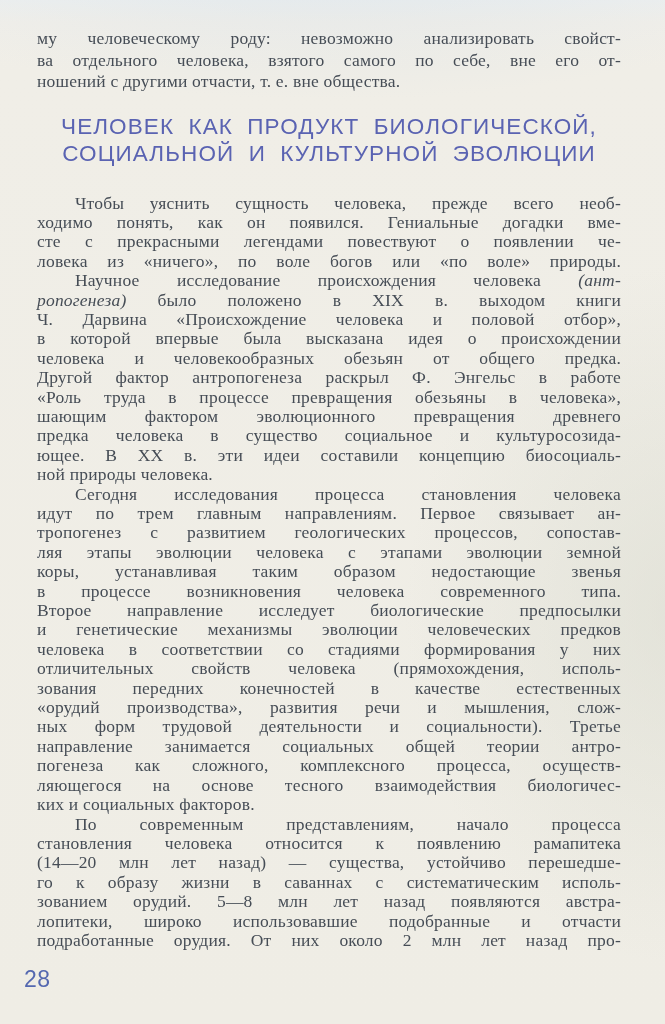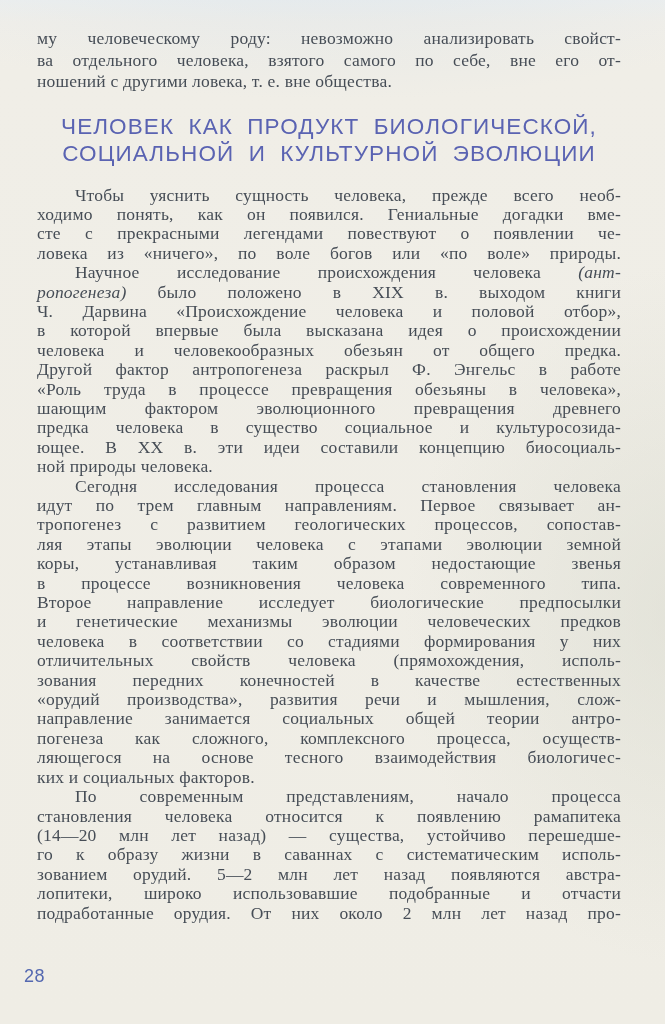--- a/index.html
+++ b/index.html
@@ -47,42 +47,42 @@
     text-align: center;
     font-family: "Liberation Sans", sans-serif;
     font-weight: 400;
     color: var(--heading);
     font-size: 22.5px;
     line-height: 27px;
     letter-spacing: 1.1px;
     word-spacing: 7px;
   }
   .heading .hline { display: block; }
-  .body-paragraphs { margin-top: 19px; }
+  .body-paragraphs { margin-top: 27px; }
   .page-number {
     position: absolute;
     left: 24px;
     top: 966px;
     font-family: "Liberation Sans", sans-serif;
-    font-size: 18px;
+    font-size: 23px;
     color: var(--pagenum);
     letter-spacing: 0.5px;
   }
 </style>
 </head>
 <body>
 
 <div class="page">
   <main class="text-block">
 
     <section class="continuation">
         <div class="para">
           <div class="line"><span>му человеческому роду: невозможно анализировать свойст-</span></div>
           <div class="line"><span>ва отдельного человека, взятого самого по себе, вне его от-</span></div>
-          <div class="line short"><span>ношений с другими ловека, т. е. вне общества.</span></div>
+          <div class="line short"><span>ношений с другими отчасти, т. е. вне общества.</span></div>
         </div>
       </section>
 
     <h1 class="heading">
       <span class="hline">ЧЕЛОВЕК КАК ПРОДУКТ БИОЛОГИЧЕСКОЙ,</span>
       <span class="hline">СОЦИАЛЬНОЙ И КУЛЬТУРНОЙ ЭВОЛЮЦИИ</span>
     </h1>
 
     <section class="body-paragraphs">
         <div class="para">
@@ -110,31 +110,32 @@
           <div class="line"><span>тропогенез с развитием геологических процессов, сопостав-</span></div>
           <div class="line"><span>ляя этапы эволюции человека с этапами эволюции земной</span></div>
           <div class="line"><span>коры, устанавливая таким образом недостающие звенья</span></div>
           <div class="line"><span>в процессе возникновения человека современного типа.</span></div>
           <div class="line"><span>Второе направление исследует биологические предпосылки</span></div>
           <div class="line"><span>и генетические механизмы эволюции человеческих предков</span></div>
           <div class="line"><span>человека в соответствии со стадиями формирования у них</span></div>
           <div class="line"><span>отличительных свойств человека (прямохождения, исполь-</span></div>
           <div class="line"><span>зования передних конечностей в качестве естественных</span></div>
           <div class="line"><span>«орудий производства», развития речи и мышления, слож-</span></div>
+          <div class="line"><span>ных форм трудовой деятельности и социальности). Третье</span></div>
           <div class="line"><span>направление занимается социальных общей теории антро-</span></div>
           <div class="line"><span>погенеза как сложного, комплексного процесса, осуществ-</span></div>
           <div class="line"><span>ляющегося на основе тесного взаимодействия биологичес-</span></div>
           <div class="line short"><span>ких и социальных факторов.</span></div>
         </div>
         <div class="para">
           <div class="line indent"><span>По современным представлениям, начало процесса</span></div>
           <div class="line"><span>становления человека относится к появлению рамапитека</span></div>
           <div class="line"><span>(14—20 млн лет назад) — существа, устойчиво перешедше-</span></div>
           <div class="line"><span>го к образу жизни в саваннах с систематическим исполь-</span></div>
-          <div class="line"><span>зованием орудий. 5—2 млн лет назад появляются австра-</span></div>
+          <div class="line"><span>зованием орудий. 5—8 млн лет назад появляются австра-</span></div>
           <div class="line"><span>лопитеки, широко использовавшие подобранные и отчасти</span></div>
           <div class="line"><span>подработанные орудия. От них около 2 млн лет назад про-</span></div>
         </div>
       </section>
 
   </main>
 
   <div class="page-number">28</div>
 </div>
 

